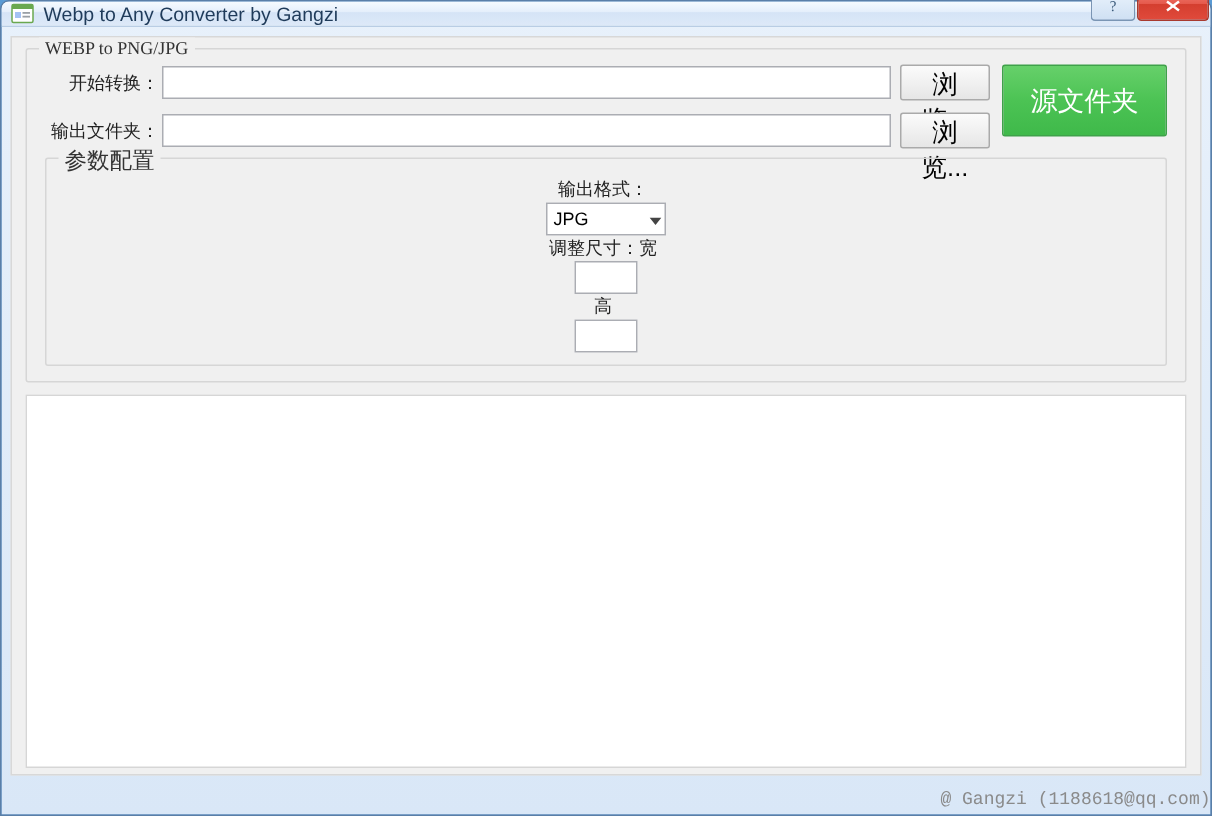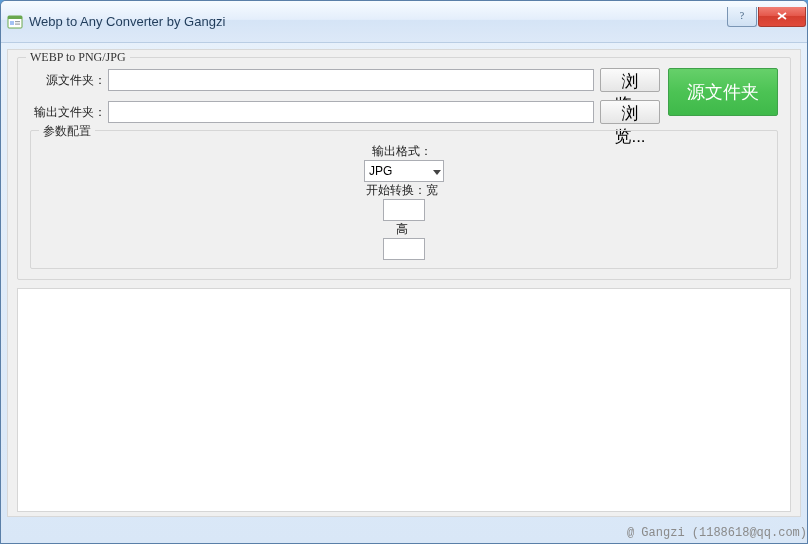--- a/index.html
+++ b/index.html
@@ -16,21 +16,21 @@
     width: 808px;
     height: 544px;
     background: linear-gradient(to bottom, #e8f1fb 0%, #d9e7f7 100%);
     border: 1px solid #5a7fa8;
     border-radius: 6px 6px 0 0;
     display: flex;
     flex-direction: column;
     position: relative;
   }
   .titlebar {
-    height: 42px;
+    height: 17px;
     background: linear-gradient(to bottom, #f6fbff 0%, #e4eefb 45%, #d5e4f6 46%, #dde9f8 100%);
     border-bottom: 1px solid #b9cde4;
     display: flex;
     align-items: center;
     padding: 0 0 0 6px;
     border-radius: 5px 5px 0 0;
   }
   .app-icon {
     width: 16px;
     height: 16px;
@@ -95,21 +95,21 @@
     font-family: Liberation Serif, serif;
     font-size: 12px;
     color: #333;
   }
   .gb-sub-title {
     position: absolute;
     top: -8px;
     left: 8px;
     background: #f0f0f0;
     padding: 0 4px;
-    font-size: 12px;
+    font-size: 15px;
     color: #333;
   }
   .row {
     display: flex;
     align-items: center;
     margin-bottom: 8px;
   }
   .label {
     width: 78px;
     text-align: right;
@@ -244,21 +244,21 @@
   </div>
 
   <div class="client">
 
     <div class="groupbox">
       <span class="groupbox-title">WEBP to PNG/JPG</span>
 
       <div class="top-rows-wrap">
         <div class="top-rows-left">
           <div class="row">
-            <span class="label">源文件夹：</span>
+            <span class="label">开始转换：</span>
             <input class="textin" type="text" value="" style="">
             <button class="browse-btn">浏览...</button>
           </div>
           <div class="row" style="margin-bottom:0;justify-content:flex-end;">
             <span class="label">输出文件夹：</span>
             <input class="textin" type="text" value="" style="">
             <button class="browse-btn">浏览...</button>
           </div>
         </div>
         <button class="start-btn">源文件夹</button>
@@ -270,21 +270,21 @@
           <span class="param-lbl">输出格式：</span>
           <div class="combo">
             <span>JPG</span>
             <span class="combo-arrow">
               <svg width="8" height="5" viewBox="0 0 8 5">
                   <polygon points="0,0 8,0 4,5" fill="#444"></polygon>
                 </svg>
             </span>
           </div>
           <span style="width:36px;"></span>
-          <span class="param-lbl">开始转换：宽</span>
+          <span class="param-lbl">调整尺寸：宽</span>
           <input class="smallin" type="text" value="" style="">
           <span class="param-lbl">高</span>
           <input class="smallin" type="text" value="" style="">
         </div>
       </div>
     </div>
 
     <div class="log-area"></div>
 
   </div>

